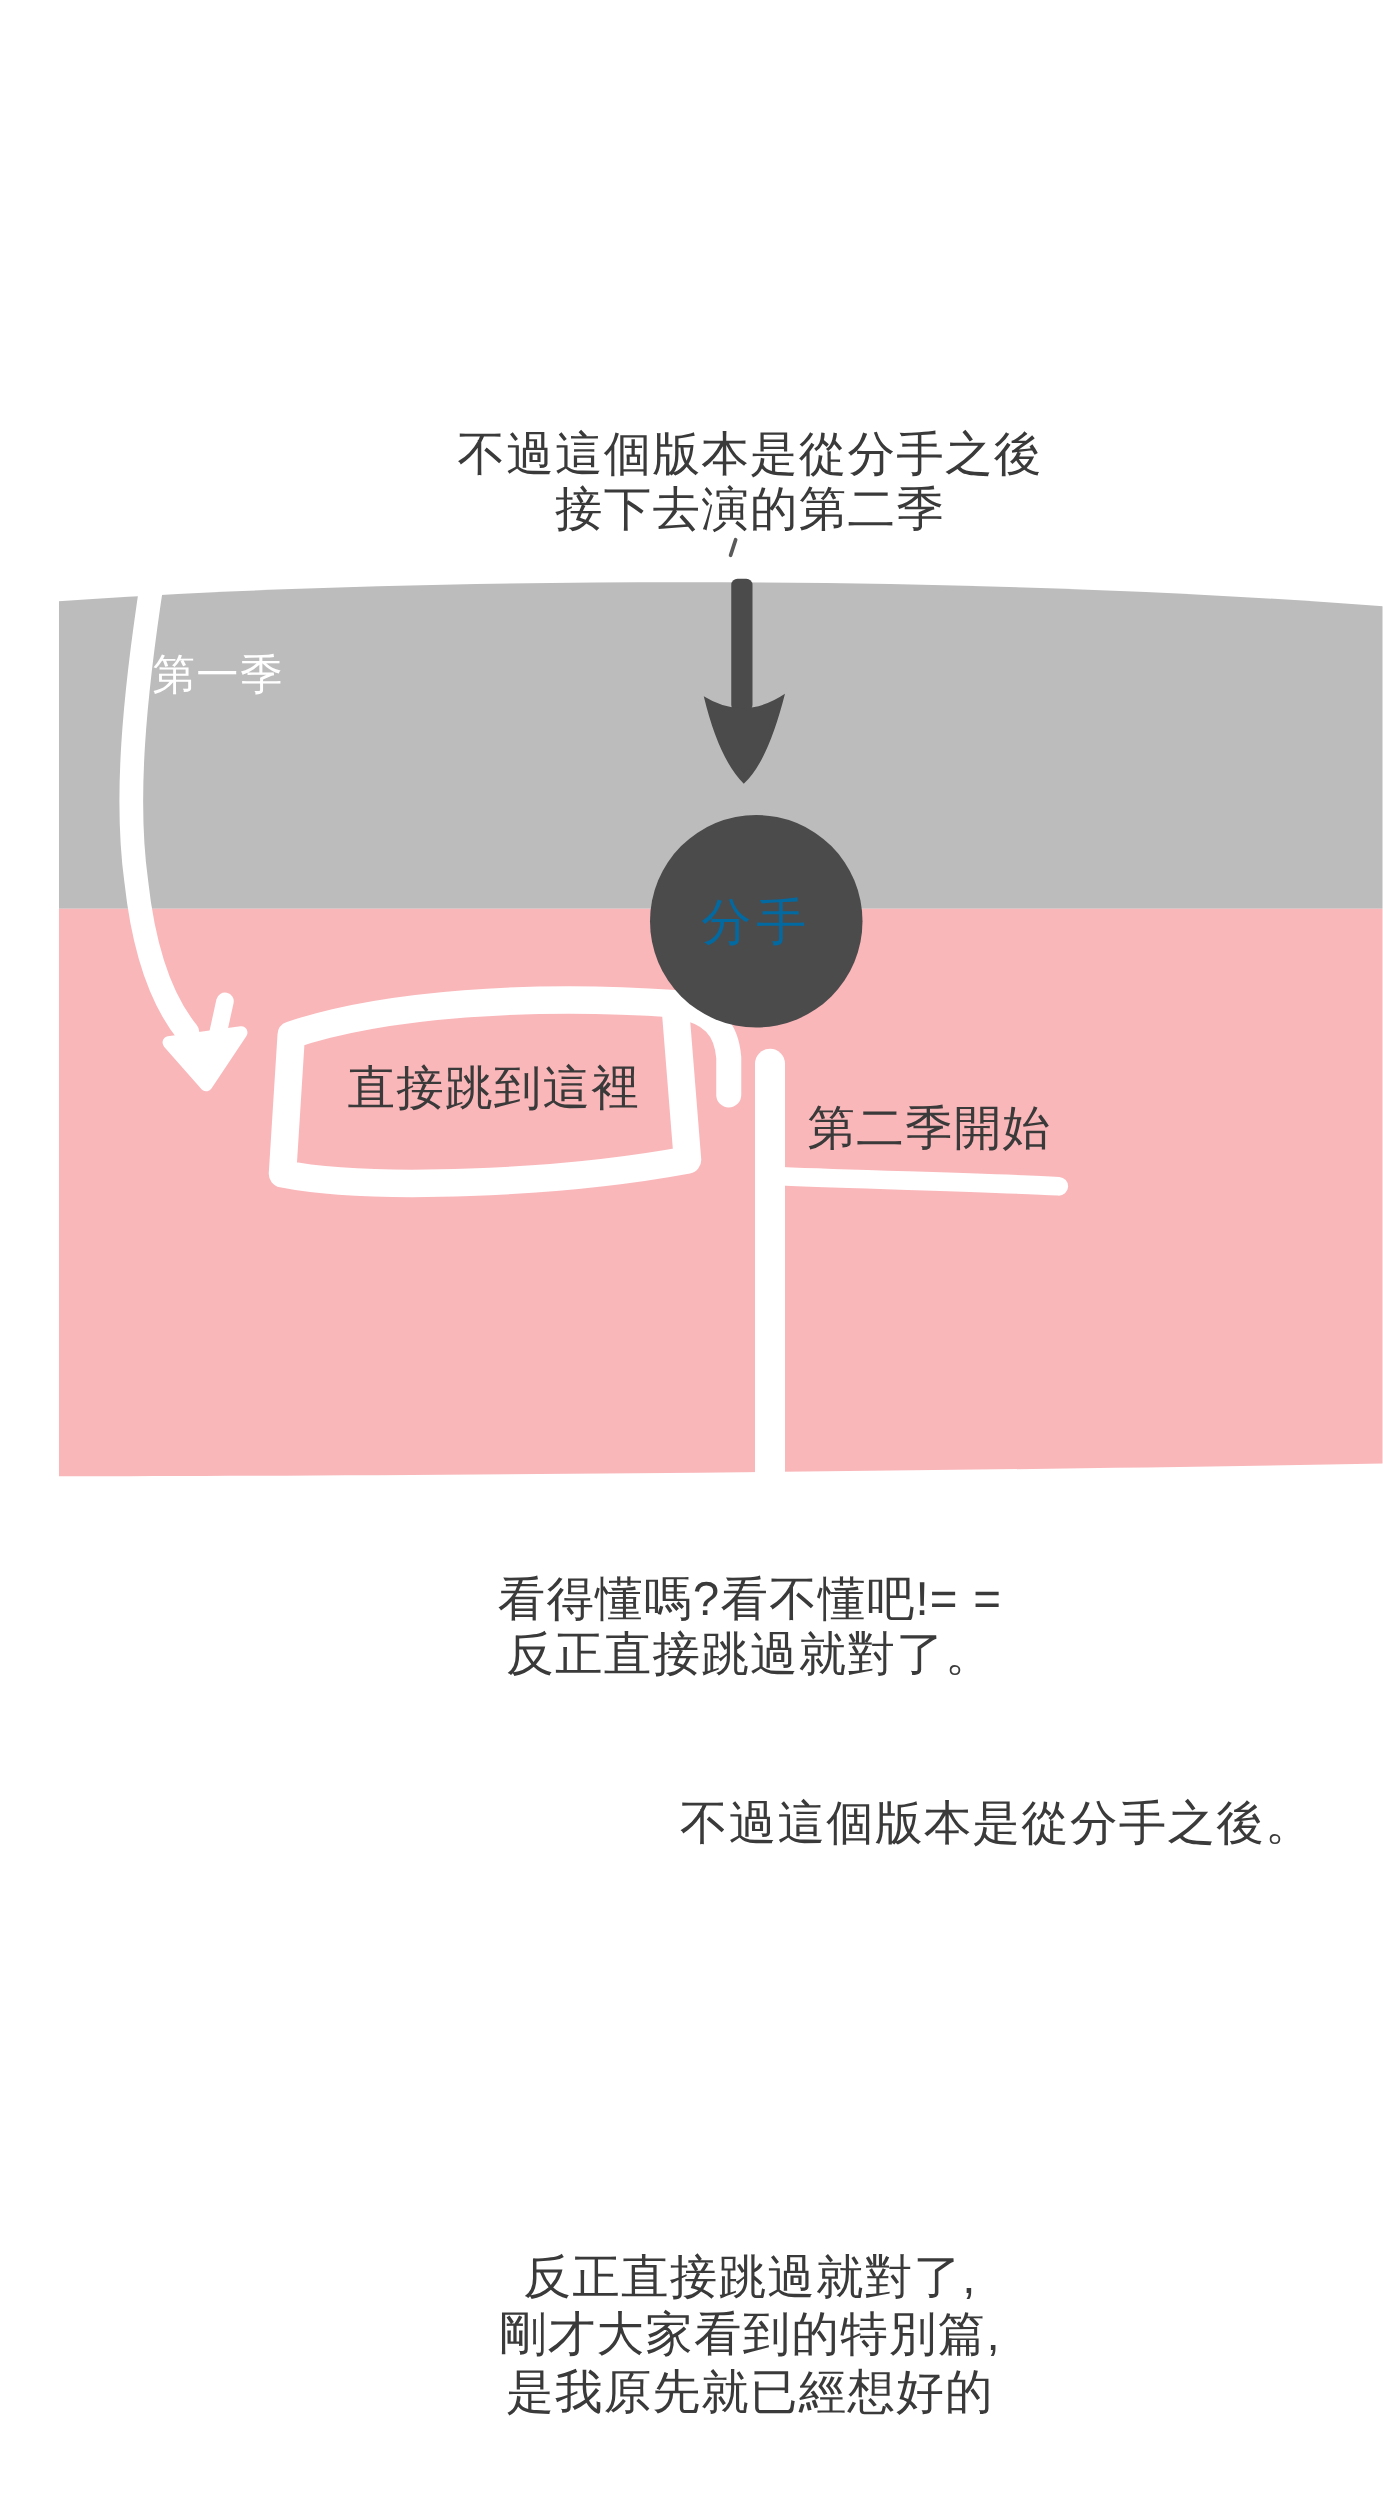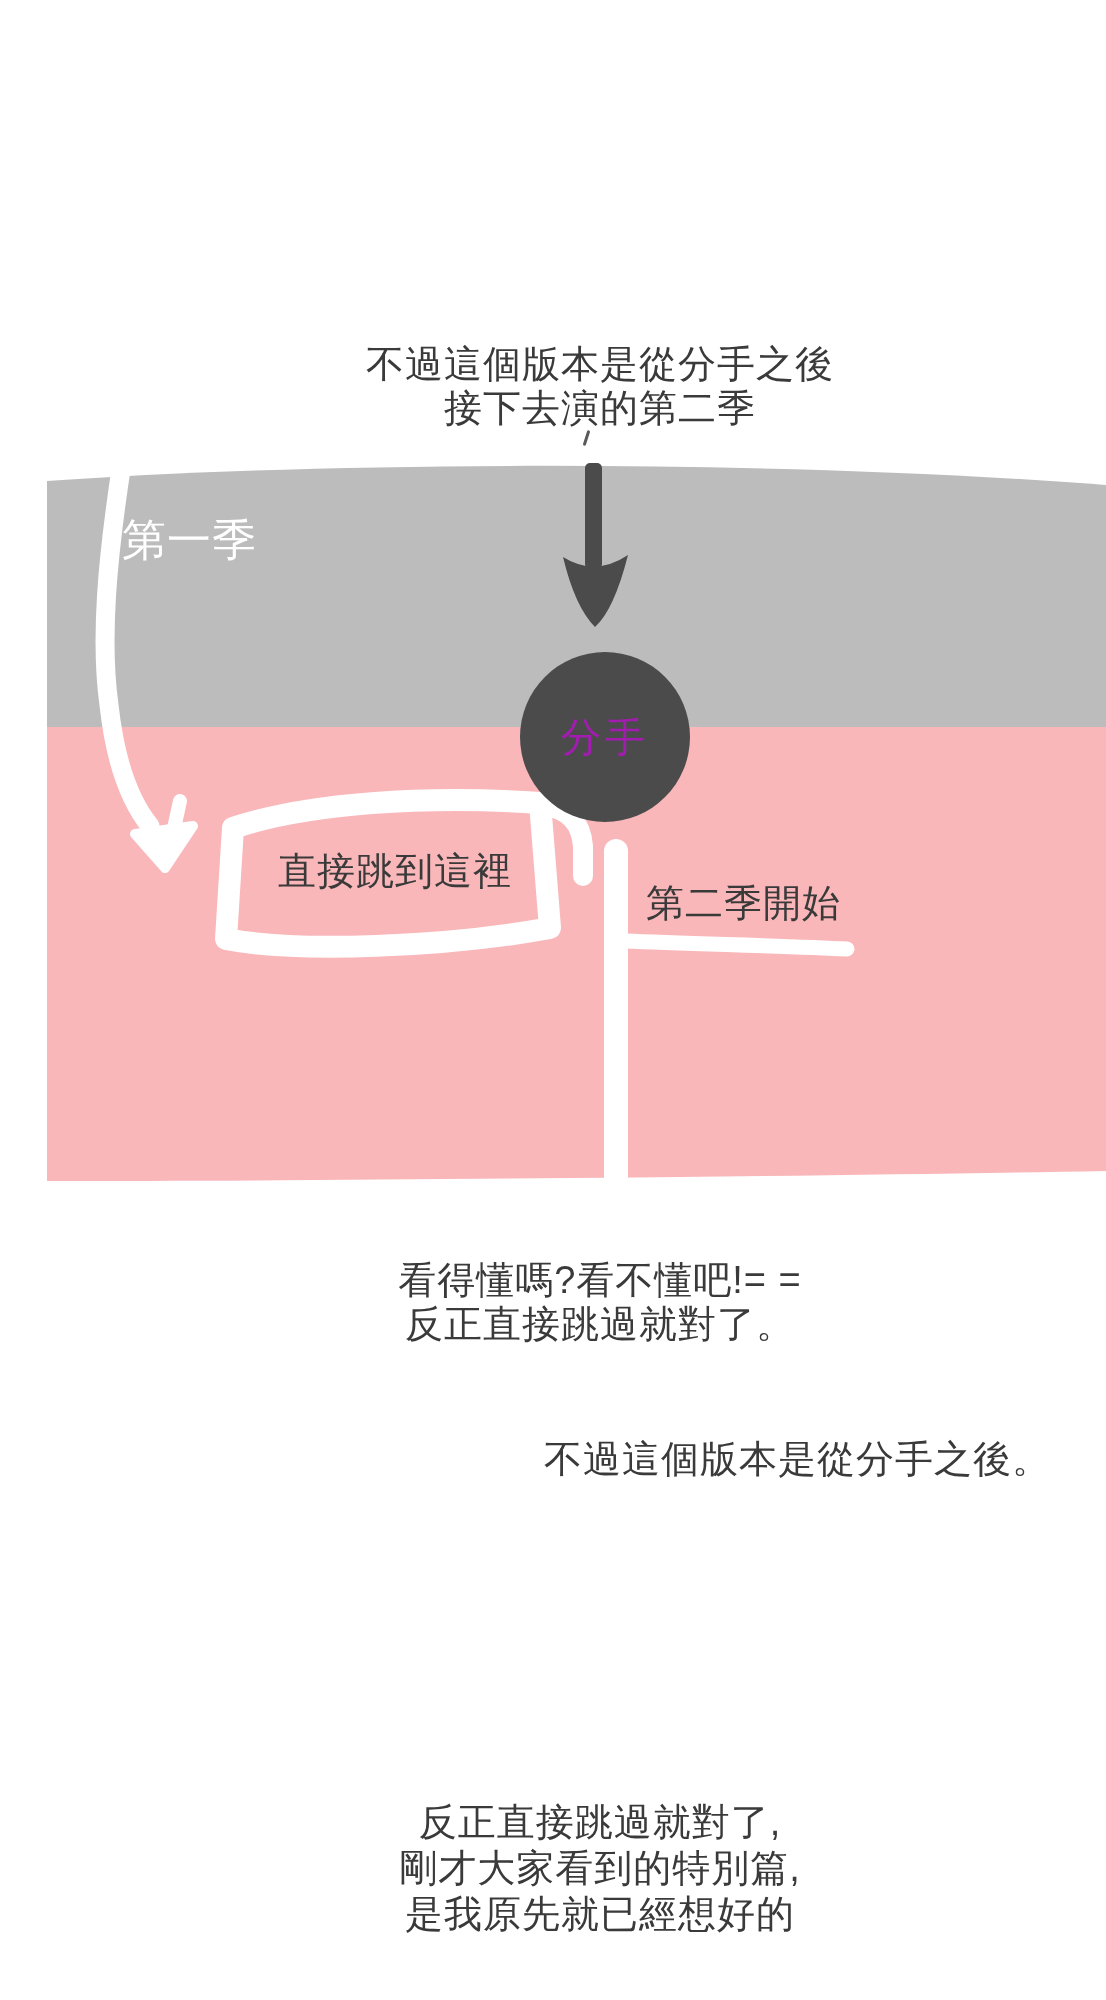--- a/index.html
+++ b/index.html
@@ -61,30 +61,30 @@
   .hand-fill{
     fill:var(--stroke-white);
     stroke:var(--stroke-white);
     stroke-linejoin:round;
   }
   .dark-fill{ fill:var(--ink-dark); }
   .label-season1{
     position:absolute;
     left:75px; top:518px;
     color:#ffffff;
-    font-size:44px;
+    font-size:34px;
   }
   .label-breakup{
     position:absolute;
     left:473px; top:652px;
     width:170px; height:170px;
     display:flex;
     align-items:center;
     justify-content:center;
-    color:#a21caf;
+    color:#0369a1;
     font-size:40px;
     letter-spacing:4px;
   }
   .label-jumpbox{
     position:absolute;
     left:231px; top:849px;
     font-size:38px;
   }
   .label-season2{
     position:absolute;

